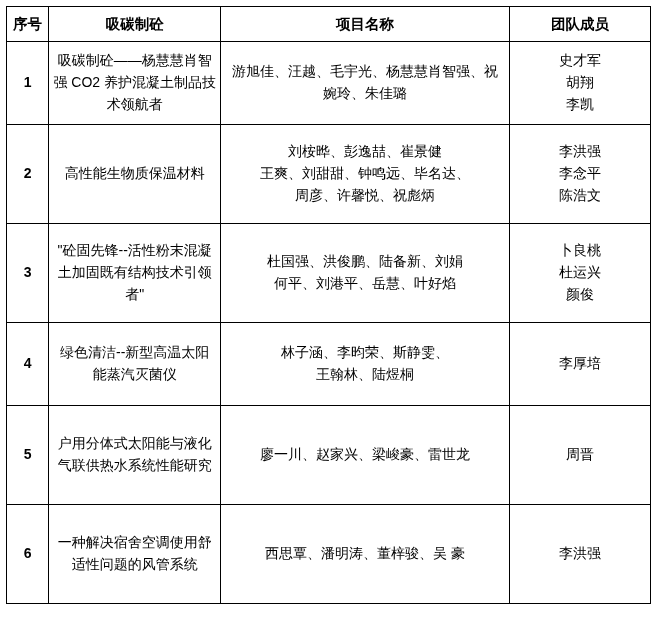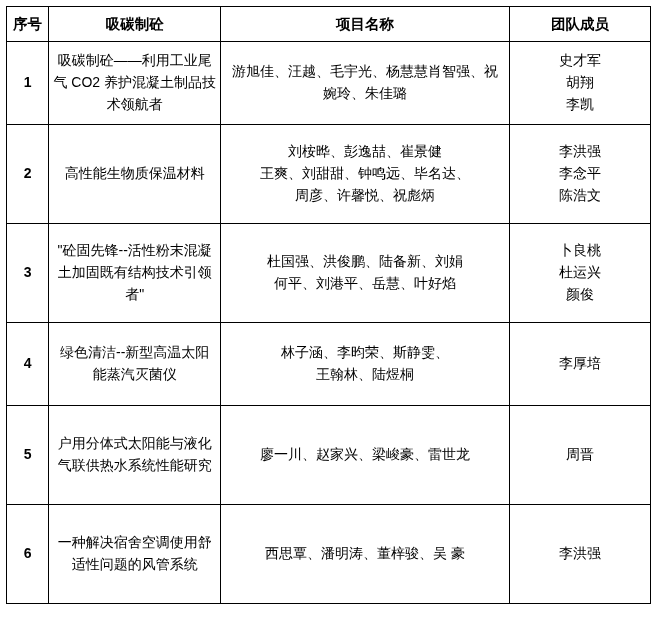--- a/index.html
+++ b/index.html
@@ -87,21 +87,21 @@
       <tr>
         <th>序号</th>
         <th>吸碳制砼</th>
         <th>项目名称</th>
         <th>团队成员</th>
       </tr>
     </thead>
     <tbody>
       <tr class="row-1">
         <td class="idx">1</td>
-        <td class="title">吸碳制砼——利用工业尾气 CO2 养护混凝土制品技术领航者</td>
+        <td class="title">吸碳制砼——杨慧慧肖智强 CO2 养护混凝土制品技术领航者</td>
         <td class="members">游旭佳、汪越、毛宇光、杨慧慧肖智强、祝婉玲、朱佳璐</td>
         <td class="teacher multiline">史才军<br>胡翔<br>李凯</td>
       </tr>
       <tr class="row-2">
         <td class="idx">2</td>
         <td class="title">高性能生物质保温材料</td>
         <td class="members multiline">刘桉晔、彭逸喆、崔景健<br>王爽、刘甜甜、钟鸣远、毕名达、<br>周彦、许馨悦、祝彪炳</td>
         <td class="teacher multiline">李洪强<br>李念平<br>陈浩文</td>
       </tr>
       <tr class="row-3">

